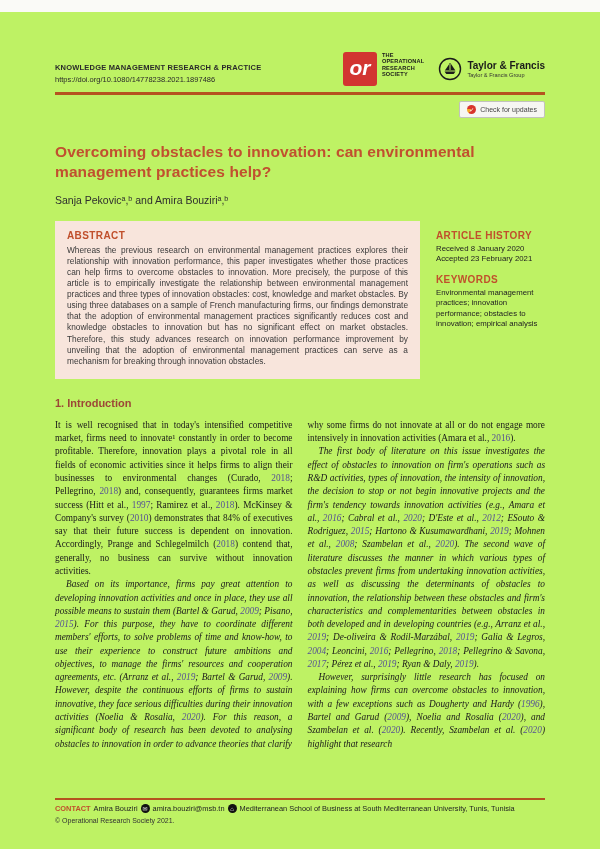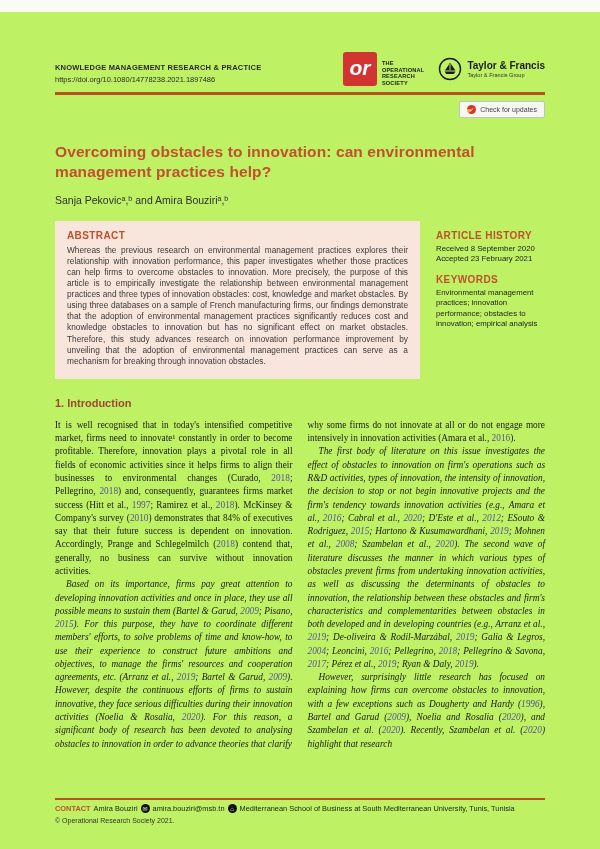--- a/index.html
+++ b/index.html
@@ -19,21 +19,21 @@
     background: #bef264;
     margin-top: 12px;
   }
 
   
   .header-row { display: flex; justify-content: space-between; align-items: flex-end; }
   .journal-block { padding-bottom: 2px; }
   .journal-name { font-size: 7.5px; font-weight: bold; letter-spacing: .2px; color: #2a2a2a; }
   .journal-doi { font-size: 7.5px; color: #2a2a2a; margin-top: 3px; }
   .logo-row { display: flex; align-items: center; gap: 14px; }
-  .or-logo { display: flex; align-items: flex-end; gap: 5px; padding-left: 20px; }
+  .or-logo { display: flex; align-items: flex-start; gap: 5px; padding-left: 20px; }
   .or-mark {
     width: 34px; height: 34px; background: #d23531; border-radius: 3px;
     color: #fff; font-weight: bold; font-style: italic; font-size: 21px;
     display: flex; align-items: center; justify-content: center; line-height: 1;
     padding-bottom: 3px;
   }
   .or-society { font-size: 5.6px; font-weight: bold; line-height: 1.15; letter-spacing: .2px; color: #1a1a1a; }
   .tf-logo { display: flex; align-items: center; gap: 5px; }
   .tf-circle { width: 24px; height: 24px; flex: 0 0 auto; }
   .tf-text-name { font-size: 10px; font-weight: 600; color: #1a1a1a; }
@@ -151,21 +151,21 @@
   <div class="authors">Sanja Pekovicᵃ,ᵇ and Amira Bouziriᵃ,ᵇ</div>
 
   <div class="abstract-area">
     <div class="abstract-box">
       <div class="label-sc">ABSTRACT</div>
       <div class="abstract-text">Whereas the previous research on environmental management practices explores their relationship with innovation performance, this paper investigates whether those practices can help firms to overcome obstacles to innovation. More precisely, the purpose of this article is to empirically investigate the relationship between environmental management practices and three types of innovation obstacles: cost, knowledge and market obstacles. By using three databases on a sample of French manufacturing firms, our findings demonstrate that the adoption of environmental management practices significantly reduces cost and knowledge obstacles to innovation but has no significant effect on market obstacles. Therefore, this study advances research on innovation performance improvement by unveiling that the adoption of environmental management practices can serve as a mechanism for breaking through innovation obstacles.</div>
     </div>
     <div class="meta-col">
       <div class="meta-block">
         <div class="label-sc">ARTICLE HISTORY</div>
-        <div class="meta-line">Received 8 September 2020</div>
+        <div class="meta-line">Received 8 January 2020</div>
         <div class="meta-line" style="margin-top:0;">Accepted 23 February 2021</div>
       </div>
       <div class="meta-block">
         <div class="label-sc">KEYWORDS</div>
         <div class="meta-line">Environmental management practices; innovation performance; obstacles to innovation; empirical analysis</div>
       </div>
     </div>
   </div>
 
   <h2 class="section-heading">1.  Introduction</h2>

